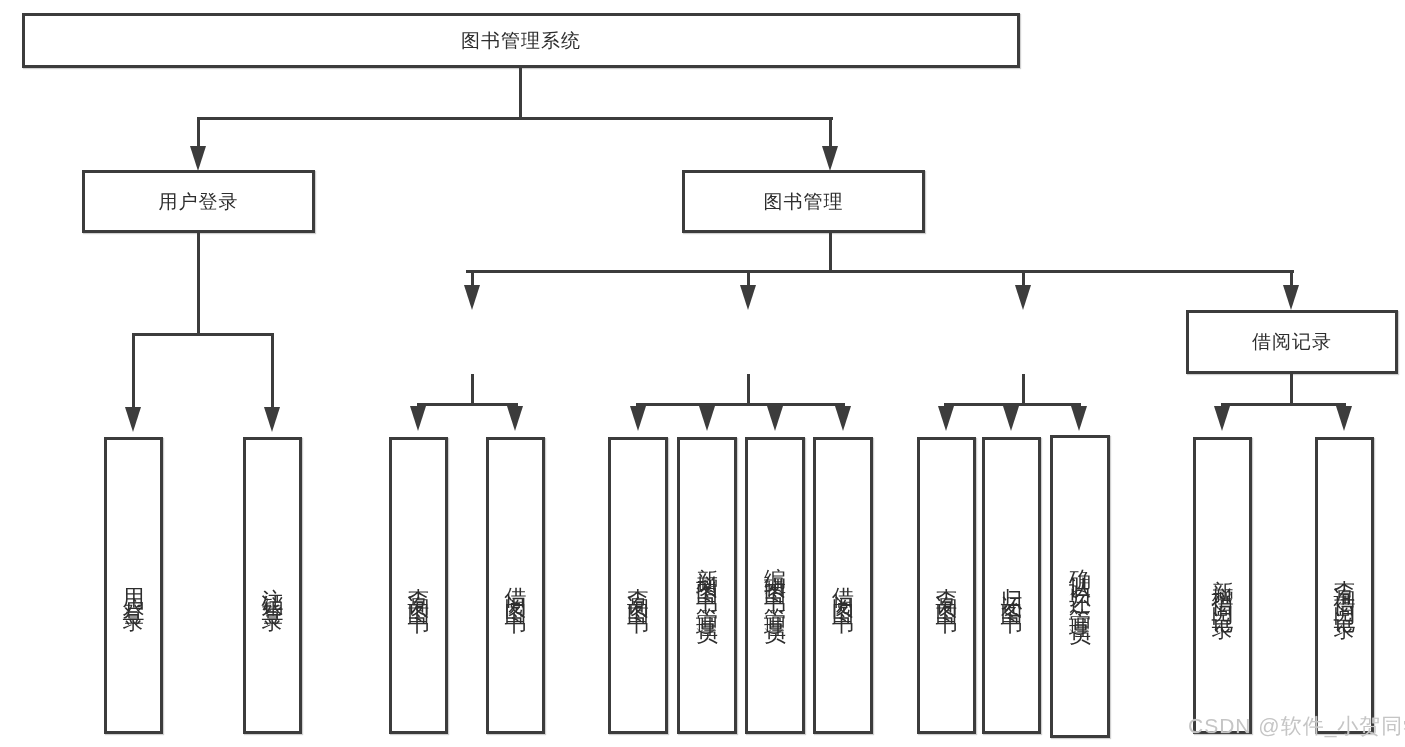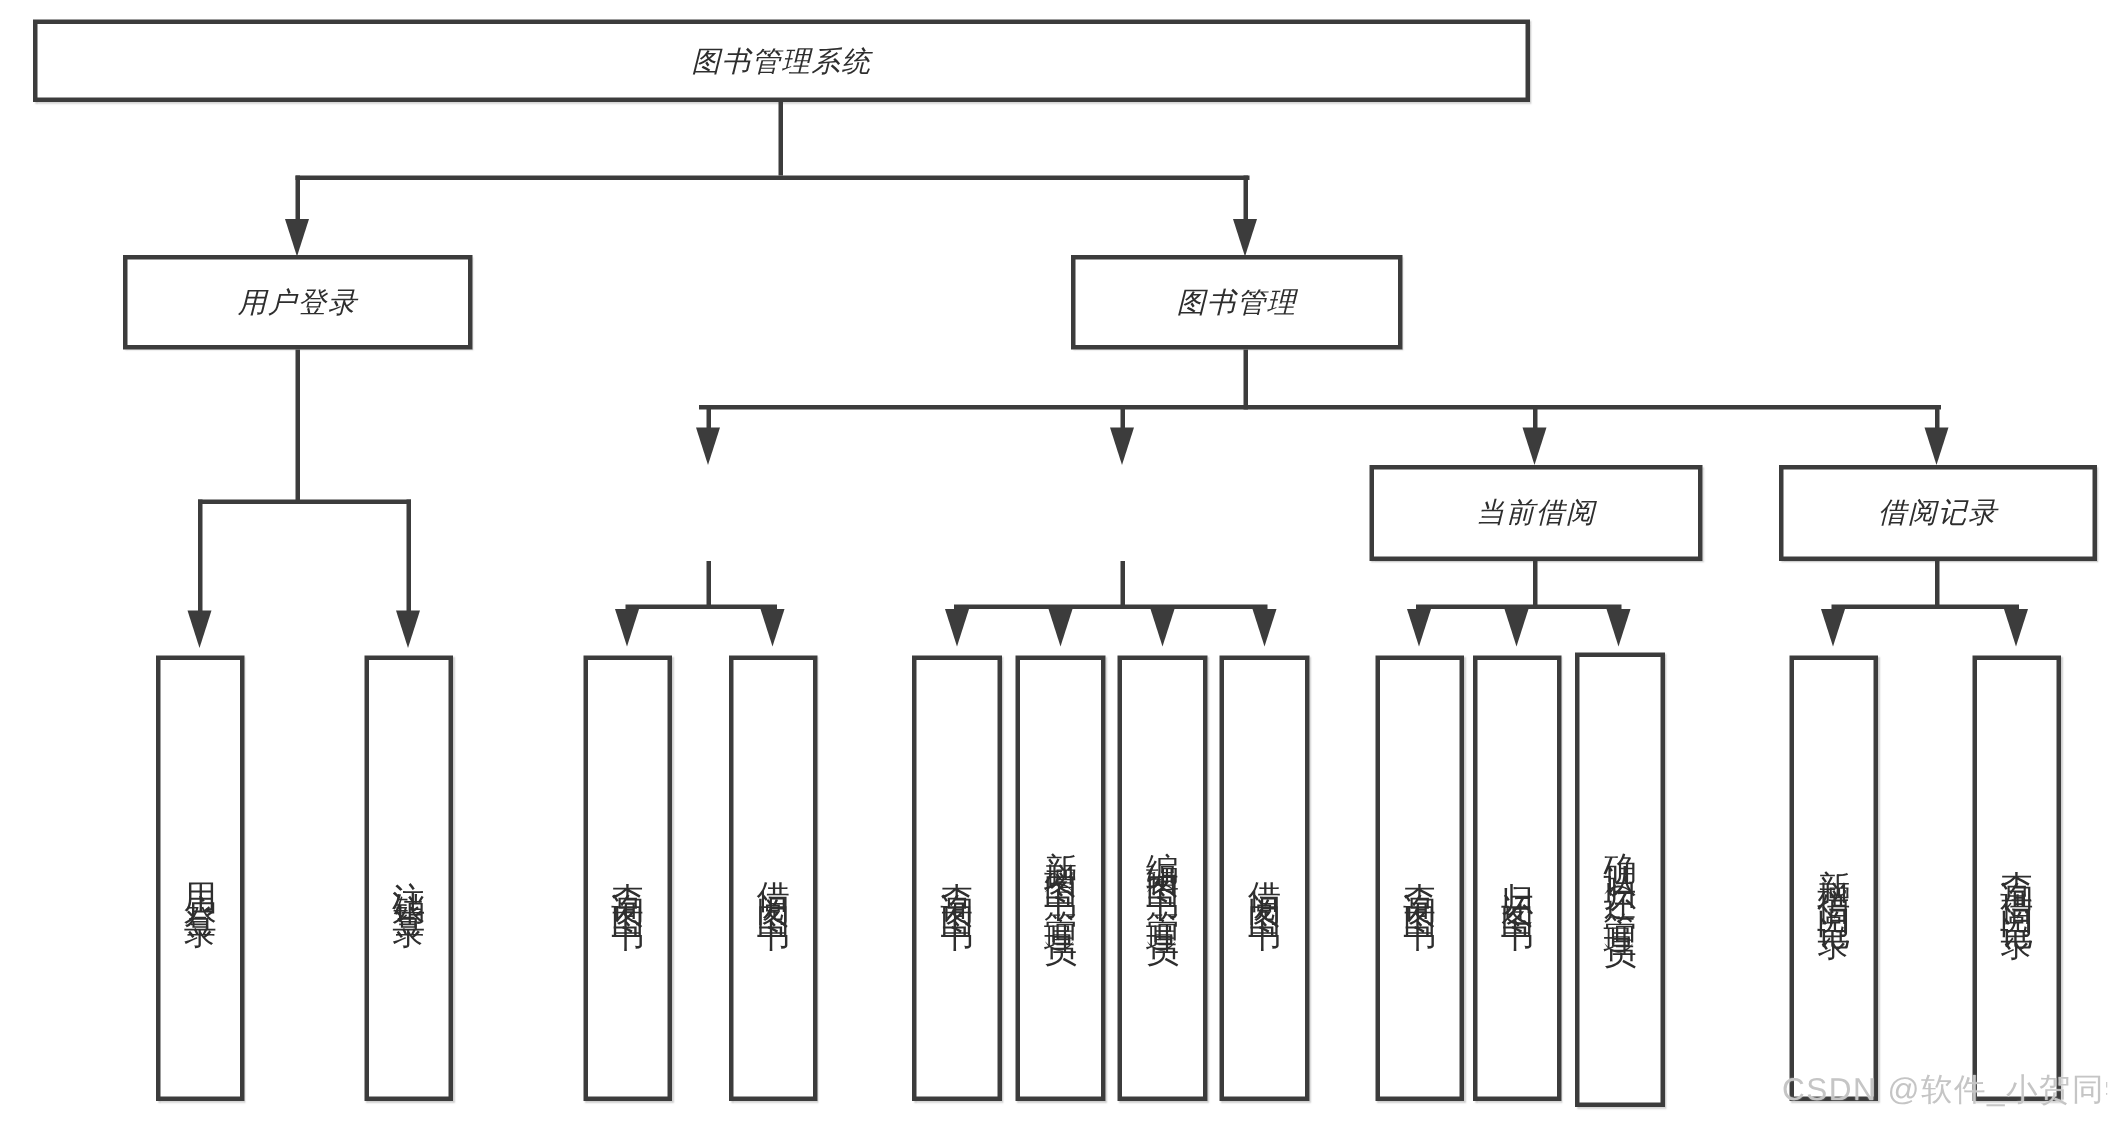--- a/index.html
+++ b/index.html
@@ -25,21 +25,20 @@
     display:flex;
     align-items:center;
     justify-content:center;
     color:var(--text);
     box-shadow:1px 1px 1px rgba(120,120,120,.35);
   }
   .hnode{
     font-size:19px;
     letter-spacing:1px;
     white-space:nowrap;
-    font-style:italic;
   }
   .vcol{
     writing-mode:vertical-lr;
     text-orientation:mixed;
     font-size:22px;
     letter-spacing:8px;
     line-height:1;
   }
   .line{
     position:absolute;
@@ -70,41 +69,40 @@
   <div class="node hnode" style="left:22px;top:13px;width:998px;height:55px">图书管理系统</div>
 
   <div class="line" style="left:519px;top:68px;width:3px;height:49px"></div>
   <div class="line" style="left:197px;top:117px;width:636px;height:3px"></div>
   <div class="line" style="left:197px;top:117px;width:3px;height:32px"></div>
   <div class="arrow" style="left:190px;top:146px"></div>
   <div class="line" style="left:829px;top:117px;width:3px;height:32px"></div>
   <div class="arrow" style="left:822px;top:146px"></div>
 
   <div class="node hnode" style="left:82px;top:170px;width:233px;height:63px">用户登录</div>
-  <div class="node hnode" style="left:714px;top:170px;width:221px;height:63px">图书管理</div>
+  <div class="node hnode" style="left:682px;top:170px;width:243px;height:63px">图书管理</div>
 
   <div class="line" style="left:197px;top:233px;width:3px;height:103px"></div>
   <div class="line" style="left:132px;top:333px;width:142px;height:3px"></div>
   <div class="line" style="left:132px;top:333px;width:3px;height:76px"></div>
   <div class="arrow" style="left:125px;top:407px"></div>
   <div class="line" style="left:271px;top:333px;width:3px;height:76px"></div>
   <div class="arrow" style="left:264px;top:407px"></div>
 
   <div class="line" style="left:829px;top:233px;width:3px;height:40px"></div>
   <div class="line" style="left:466px;top:270px;width:828px;height:3px"></div>
   <div class="line" style="left:471px;top:270px;width:3px;height:16px"></div>
   <div class="arrow" style="left:464px;top:285px"></div>
   <div class="line" style="left:747px;top:270px;width:3px;height:16px"></div>
   <div class="arrow" style="left:740px;top:285px"></div>
   <div class="line" style="left:1022px;top:270px;width:3px;height:16px"></div>
   <div class="arrow" style="left:1015px;top:285px"></div>
   <div class="line" style="left:1290px;top:270px;width:3px;height:16px"></div>
   <div class="arrow" style="left:1283px;top:285px"></div>
 
-  <div class="node hnode" style="left:913px;top:310px;width:222px;height:64px">当前借阅</div>
   <div class="node hnode" style="left:1186px;top:310px;width:212px;height:64px">借阅记录</div>
 
   <div class="line" style="left:471px;top:374px;width:3px;height:32px"></div>
   <div class="line" style="left:417px;top:403px;width:101px;height:3px"></div>
   <div class="arrow" style="left:410px;top:406px"></div>
   <div class="arrow" style="left:507px;top:406px"></div>
 
   <div class="line" style="left:747px;top:374px;width:3px;height:32px"></div>
   <div class="line" style="left:636px;top:403px;width:209px;height:3px"></div>
   <div class="arrow" style="left:630px;top:406px"></div>

